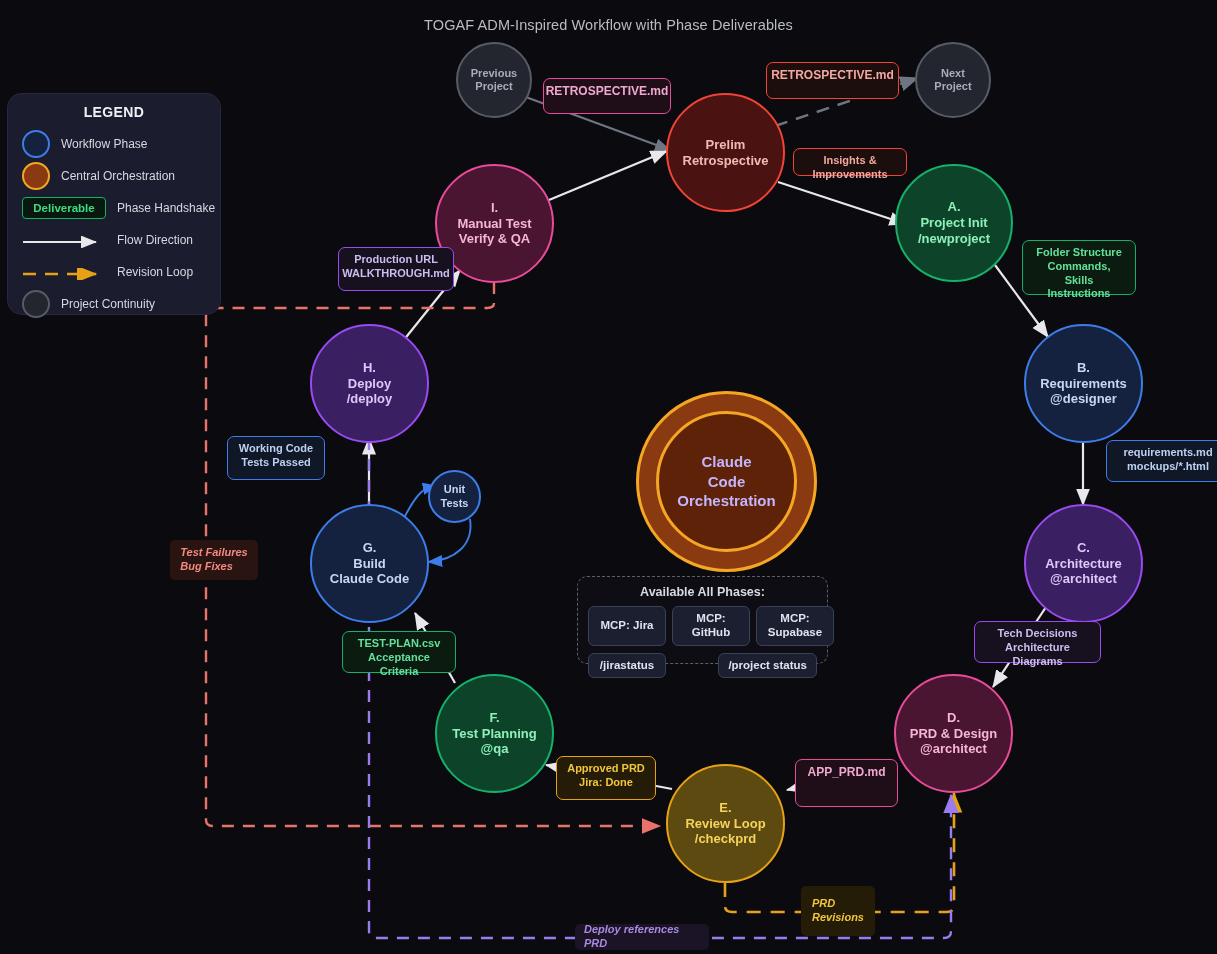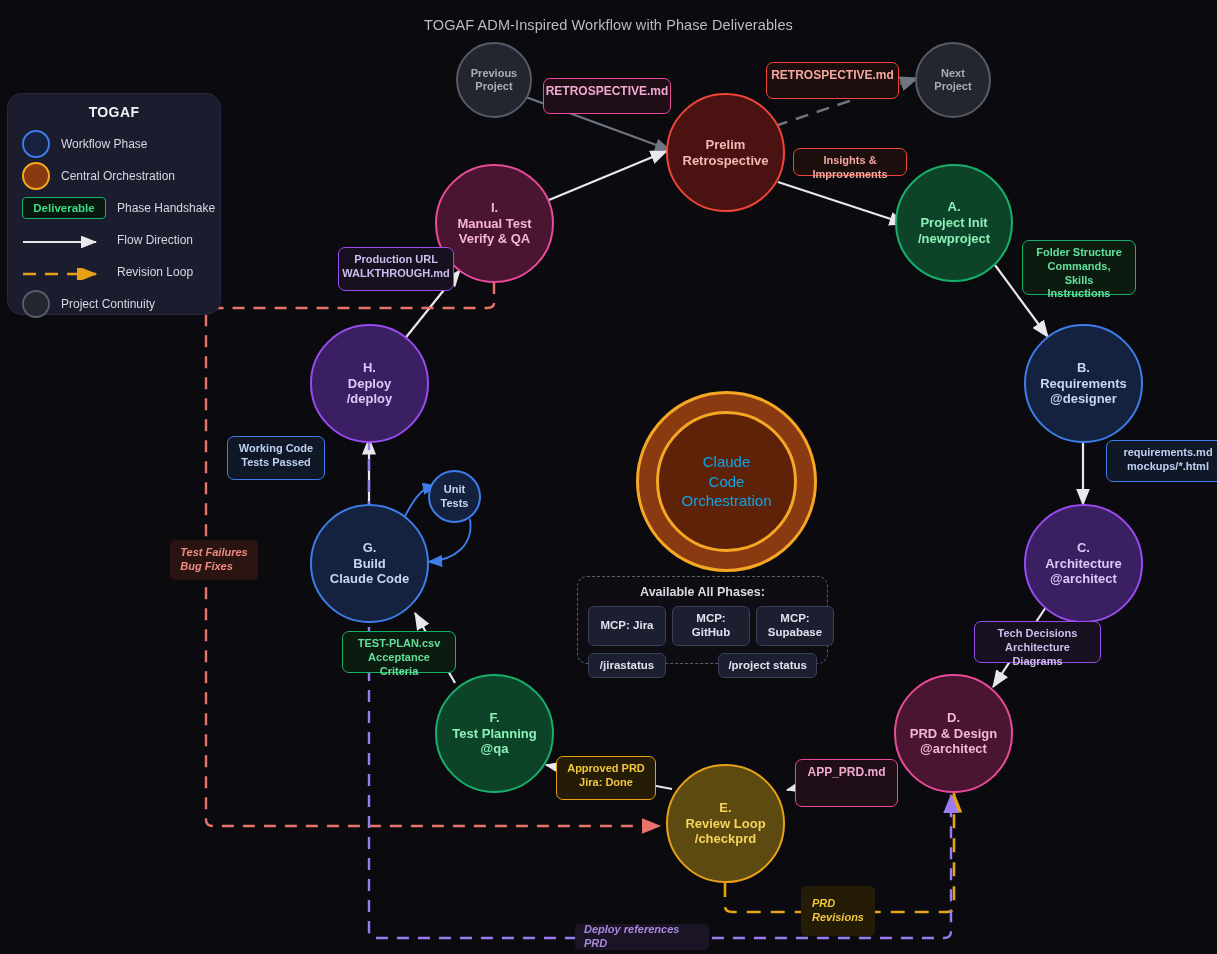--- a/index.html
+++ b/index.html
@@ -36,21 +36,21 @@
 
   
   .orch-outer{
     position:absolute;border-radius:50%;
     background:#8a3a10;border:3px solid #f5a623;box-sizing:border-box;
   }
   .orch-inner{
     position:absolute;border-radius:50%;
     background:#5e2208;border:3px solid #f5a623;box-sizing:border-box;
     display:flex;align-items:center;justify-content:center;text-align:center;
-    color:#0ea5e9;font-weight:normal;font-size:15px;line-height:1.3;white-space:pre-line;
+    color:#c4b5fd;font-weight:bold;font-size:15px;line-height:1.3;white-space:pre-line;
   }
 
   
   .box{
     position:absolute;box-sizing:border-box;border-radius:7px;
     display:flex;align-items:flex-start;justify-content:center;text-align:center;
     font-weight:bold;line-height:1.25;white-space:pre-line;padding:5px 9px;
   }
   .b-pinkline{background:#1f0d18;border:1.6px solid #e84b9a;color:#f0a8cf;}
   .b-redline{background:#1c0e0c;border:1.6px solid #f04438;color:#f3a79f;}
@@ -334,21 +334,21 @@
       <div class="mcp-item">MCP:
 Supabase</div>
     </div>
     <div class="mcp-row">
       <div class="mcp-item">/jirastatus</div>
       <div class="mcp-item">/project status</div>
     </div>
   </div>
 
   <div class="legend">
-    <h3>TOGAF</h3>
+    <h3>LEGEND</h3>
 
     <div class="lg-row">
       <span class="sw-circle sw-blue"></span>
       <span class="lg-text">Workflow Phase</span>
     </div>
 
     <div class="lg-row">
       <span class="sw-circle sw-orange"></span>
       <span class="lg-text">Central Orchestration</span>
     </div>

